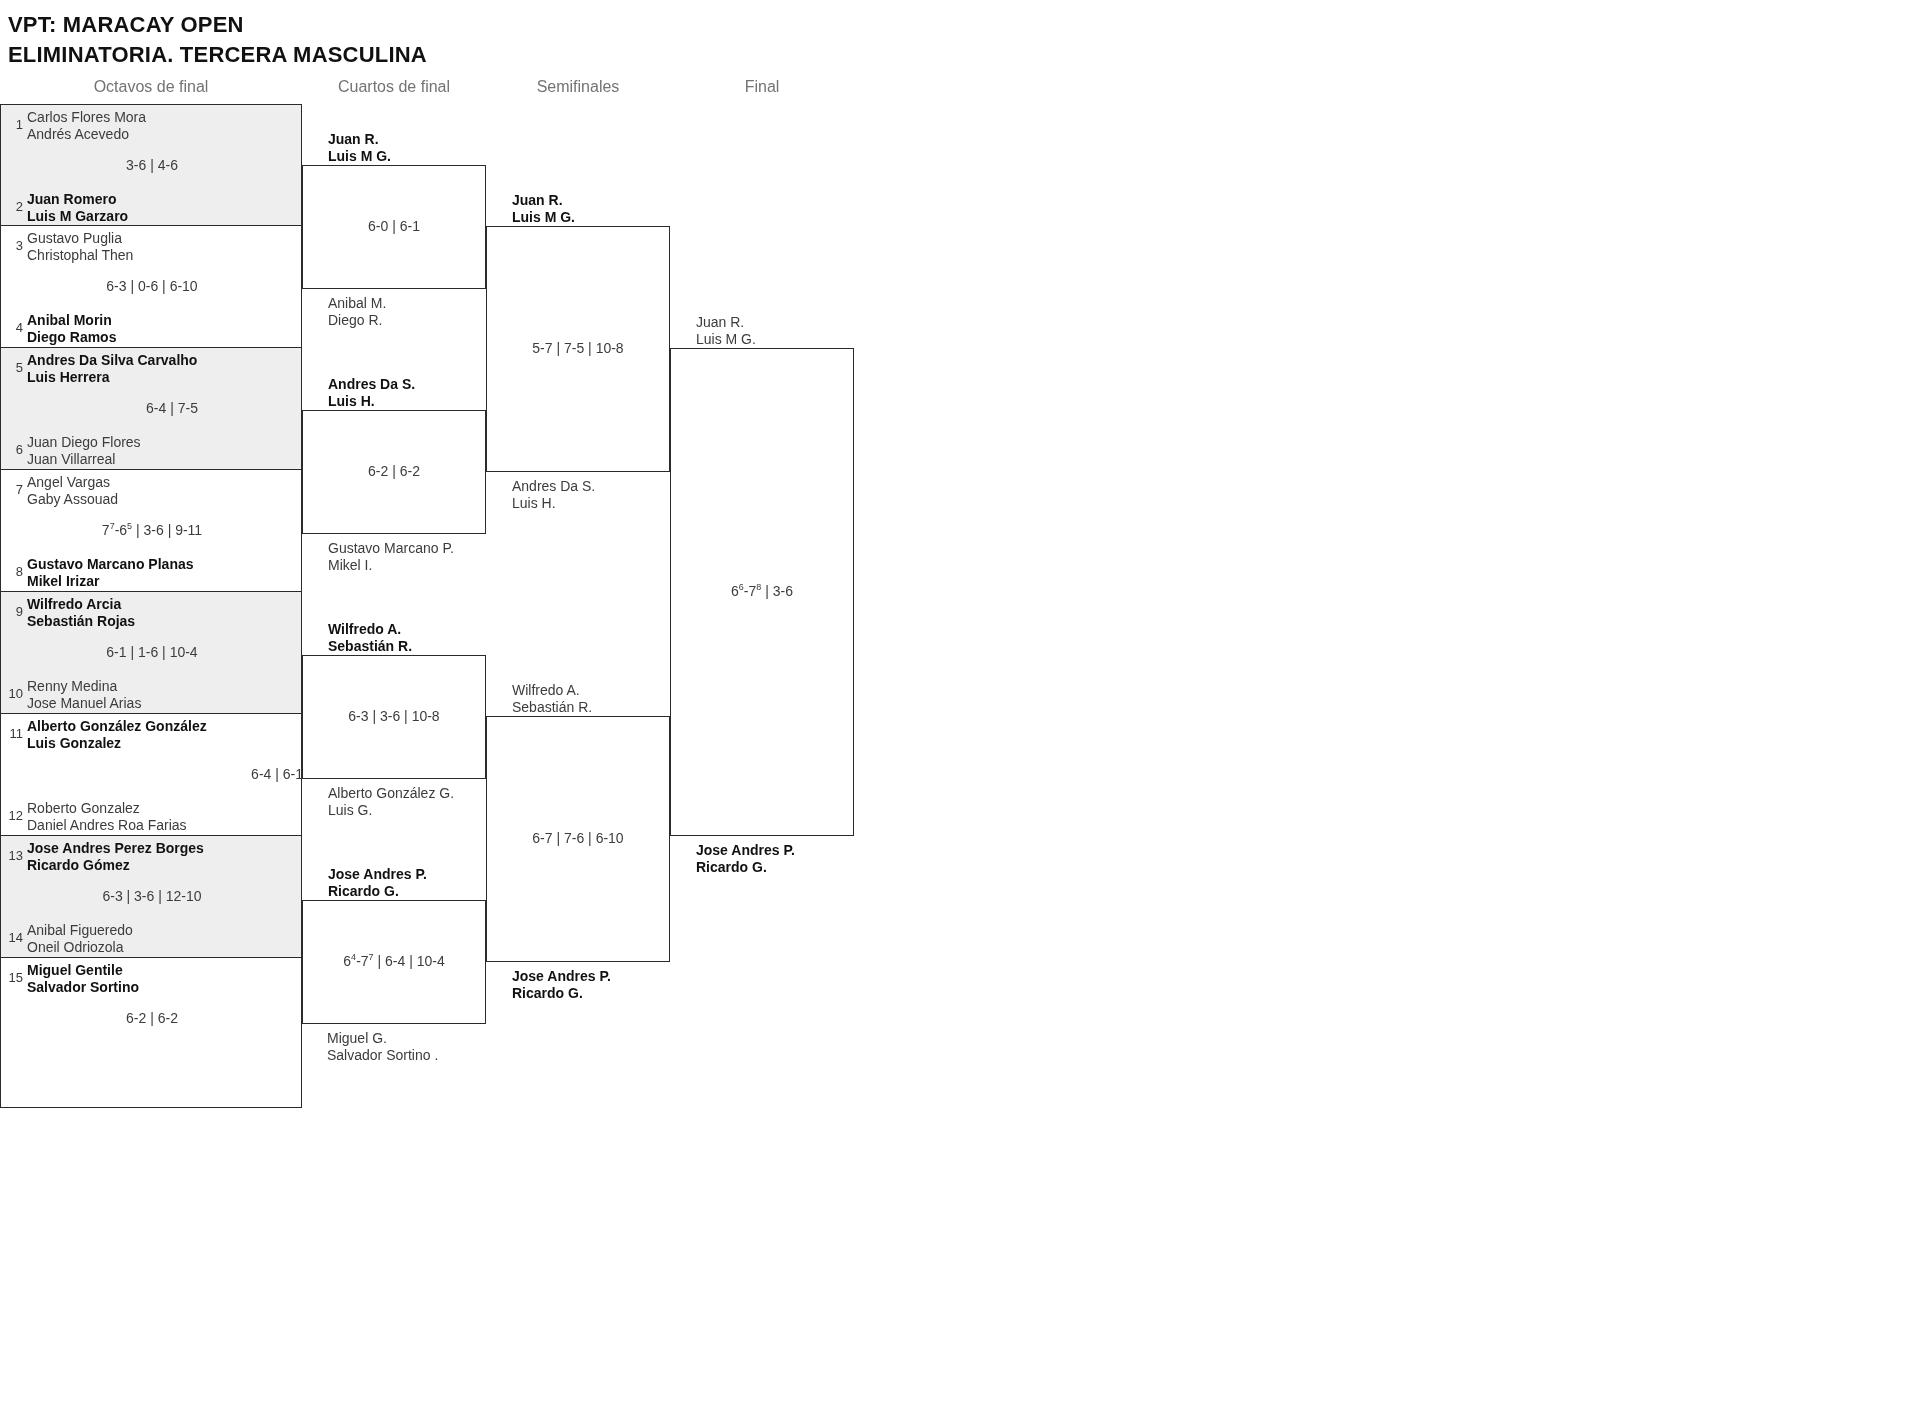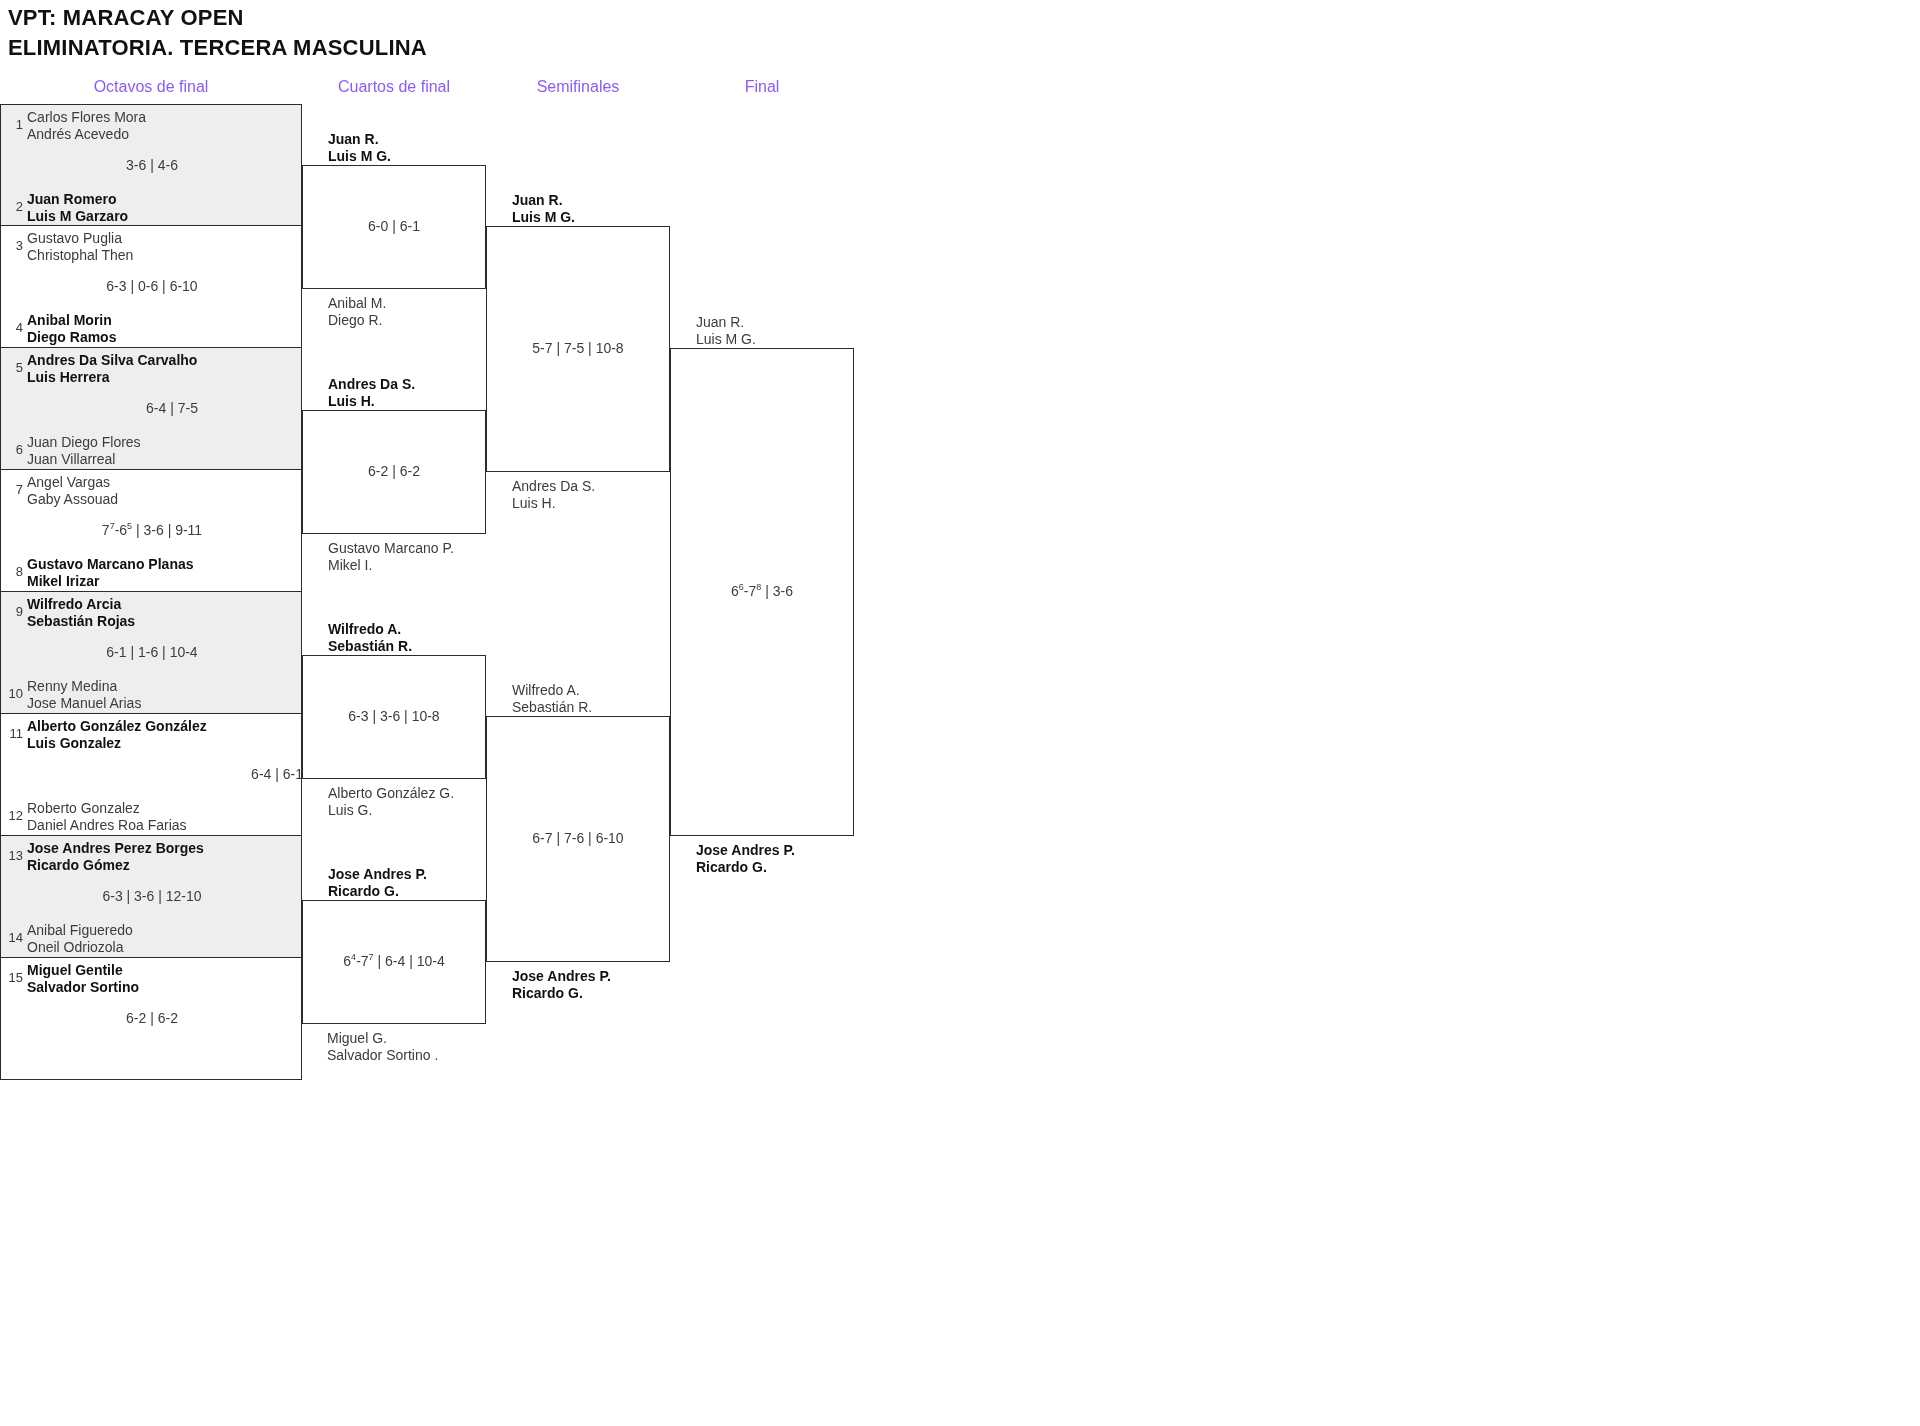--- a/index.html
+++ b/index.html
@@ -12,21 +12,21 @@
     height: 1426px;
     font-family: "Liberation Sans", sans-serif;
     color: #1a1a1a;
     position: relative;
     overflow: hidden;
   }
 
   
   #header {
     position: absolute;
-    left: 0; top: 1px;
+    left: 0; top: 8px;
     width: 1920px; height: 70px;
   }
   #title-block {
     position: absolute;
     left: 8px; top: 2px;
   }
   .title-line {
     font-size: 22px;
     font-weight: 700;
     letter-spacing: 0.2px;
@@ -60,21 +60,21 @@
     color: #76bc21;
     letter-spacing: -1px;
     line-height: 62px;
   }
 
   
   .round-heading {
     position: absolute;
     font-size: 16px;
     font-weight: 400;
-    color: #8b5cf6;
+    color: #737373;
     text-align: center;
     white-space: nowrap;
   }
   #rh-0 { left: 0px;   top: 78px; width: 302px; }
   #rh-1 { left: 302px; top: 78px; width: 184px; }
   #rh-2 { left: 486px; top: 78px; width: 184px; }
   #rh-3 { left: 670px; top: 78px; width: 184px; }
 
   
   #bracket { position: absolute; left: 0; top: 0; width: 1920px; height: 1426px; }
@@ -281,21 +281,21 @@
       </div>
       <div class="r1-score" style="top: 52px;">6-3 | 3-6 | 12-10</div>
       <div class="r1-team" style="top: 82px;">
         <span class="seed">14</span>
         <div class="names">
           <div class="pname">Anibal Figueredo</div>
           <div class="pname">Oneil Odriozola</div>
         </div>
       </div>
     </div>
-    <div class="r1-match" style="top: 958px; height: 122px;">
+    <div class="r1-match" style="top: 958px; height: 150px;">
       <div class="r1-team winner" style="top: 0px;">
         <span class="seed">15</span>
         <div class="names winner">
           <div class="pname">Miguel Gentile</div>
           <div class="pname">Salvador Sortino</div>
         </div>
       </div>
       <div class="r1-score" style="top: 52px;">6-2 | 6-2</div>
     </div>
     <div class="rteam winner" style="left: 302px; top: 127px; width: 184px; height: 38px;">

